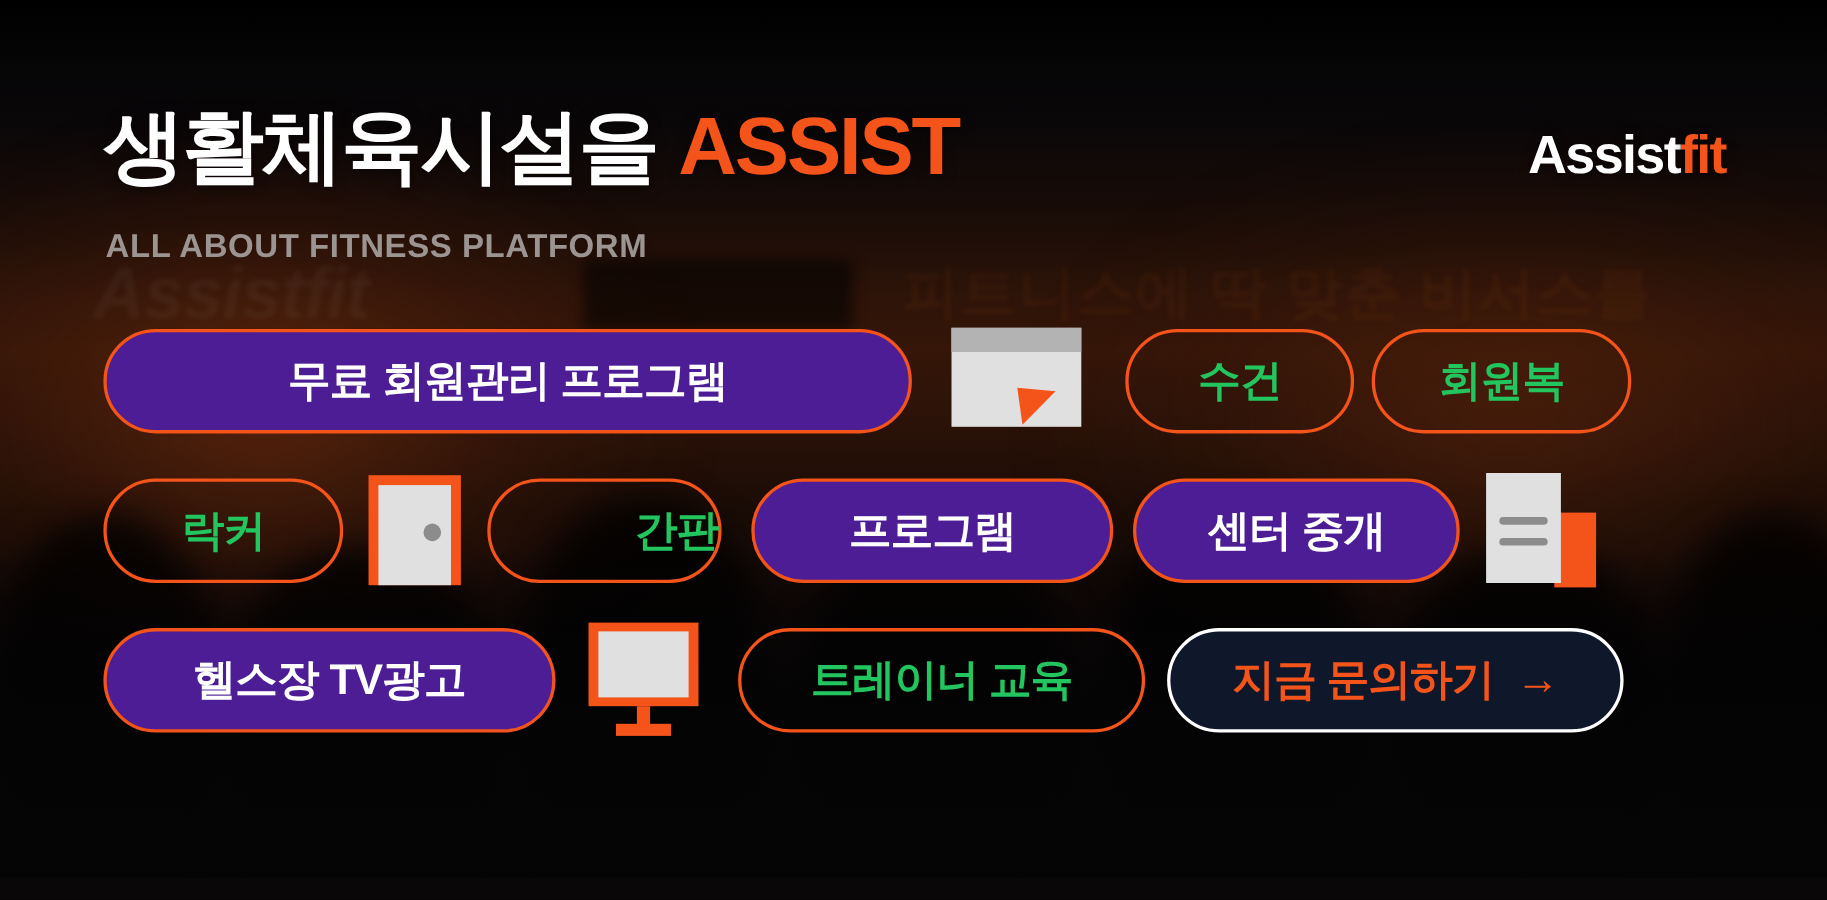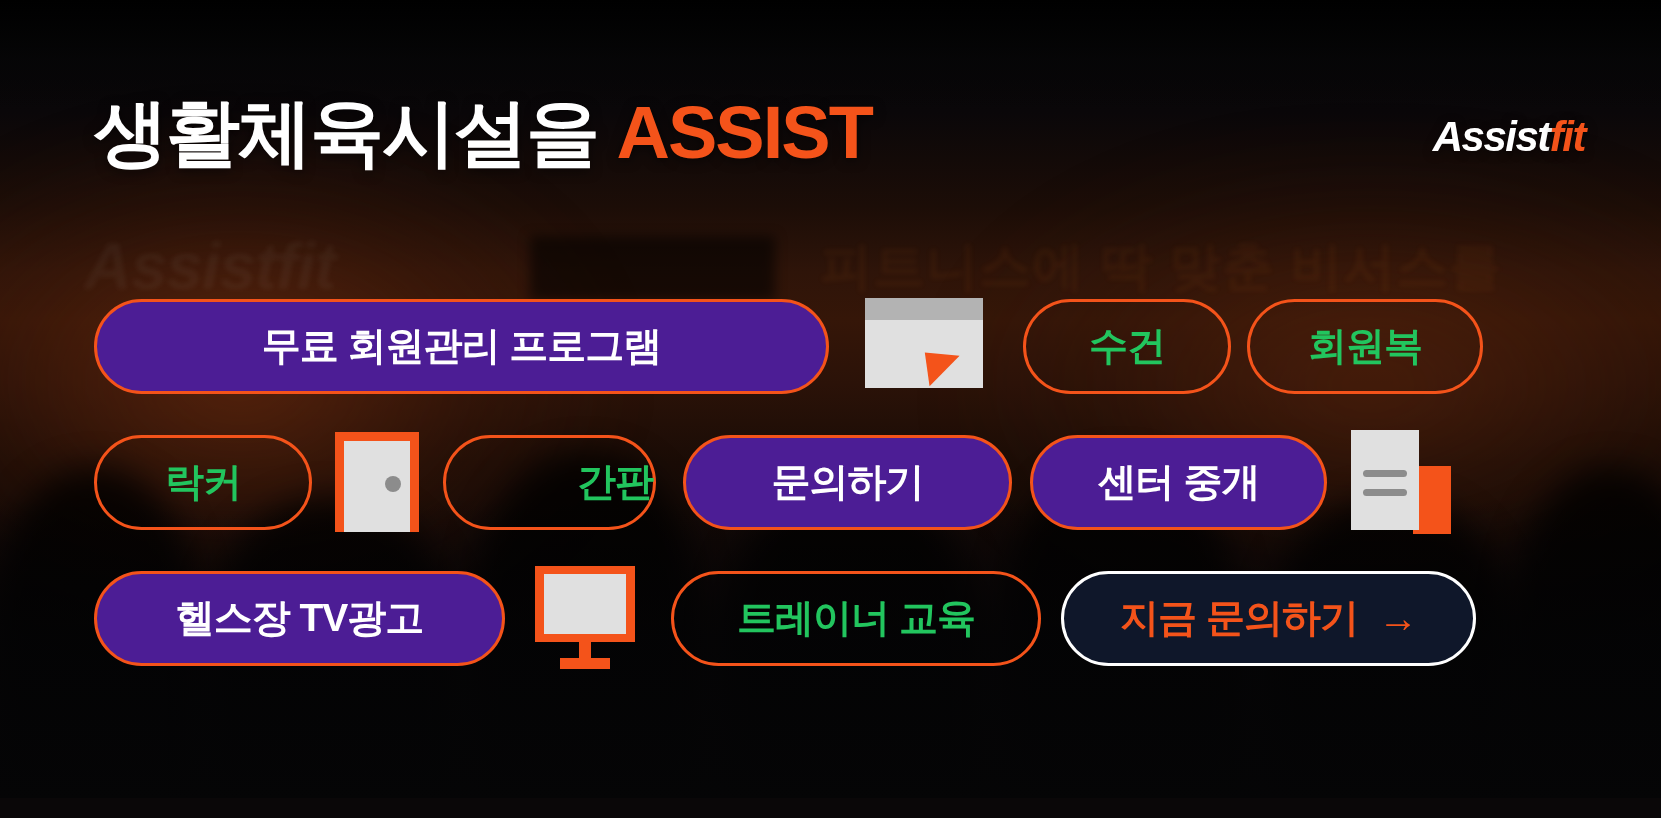--- a/index.html
+++ b/index.html
@@ -67,22 +67,22 @@
     color:#ffffff;white-space:nowrap;
     text-shadow:0 2px 12px rgba(0,0,0,.55);
   }
   .headline .accent{color:#f4531a;}
   .subhead{
     position:absolute;left:96px;top:208px;
     font-size:30px;font-weight:600;letter-spacing:.5px;
     color:#9b9491;white-space:nowrap;
   }
   .logo{
-    position:absolute;right:76px;top:113px;
-    font-size:42px;font-weight:800;font-style:italic;letter-spacing:-1.5px;
+    position:absolute;right:92px;top:113px;
+    font-size:49px;font-weight:800;letter-spacing:-1.5px;
     white-space:nowrap;color:#ffffff;
     text-shadow:0 2px 10px rgba(0,0,0,.5);
   }
   .logo .fit{color:#f4531a;}
 
   
   .rows{position:absolute;left:94px;top:292px;width:1480px;}
   .row{display:flex;align-items:center;}
   .row.r1{gap:0;height:108px;}
   .row.r2{gap:0;height:108px;margin-top:28px;}
@@ -174,20 +174,21 @@
   <div class="sil" style="left:1510px;width:200px;height:330px;"></div>
 
   <div class="ghost-logo">Assistfit</div>
   <div class="ghost-box"></div>
   <div class="ghost-line">피트니스에 딱 맞춘 비서스를</div>
 
   <div class="bg-darktop"></div>
   <div class="bg-darkbottom"></div>
 
   <div class="headline"><span>생활체육시설을 </span><span class="accent">ASSIST</span></div>
+  <div class="subhead">ALL ABOUT FITNESS PLATFORM</div>
   <div class="logo"><span>Assist</span><span class="fit">fit</span></div>
 
   <div class="rows">
 
     <div class="row r1">
       <div class="pill filled" style="width:735px;">
         <span>무료 회원관리 프로그램</span>
       </div>
       <div class="sp" style="width:36px;"></div>
       <div class="icon ic-window">
@@ -214,21 +215,21 @@
         <div class="frame"></div>
         <div class="leaf"></div>
         <div class="knob"></div>
       </div>
       <div class="sp" style="width:24px;"></div>
       <div class="pill outline" style="width:213px;justify-content:flex-end;">
         <span>간판</span>
       </div>
       <div class="sp" style="width:27px;"></div>
       <div class="pill filled" style="width:329px;">
-        <span>문의하기</span>
+        <span>프로그램</span>
       </div>
       <div class="sp" style="width:18px;"></div>
       <div class="pill filled" style="width:297px;">
         <span>센터 중개</span>
       </div>
       <div class="sp" style="width:24px;"></div>
       <div class="icon ic-doc">
         <div class="orangeblk"></div>
         <div class="sheet"></div>
         <div class="l1"></div>

